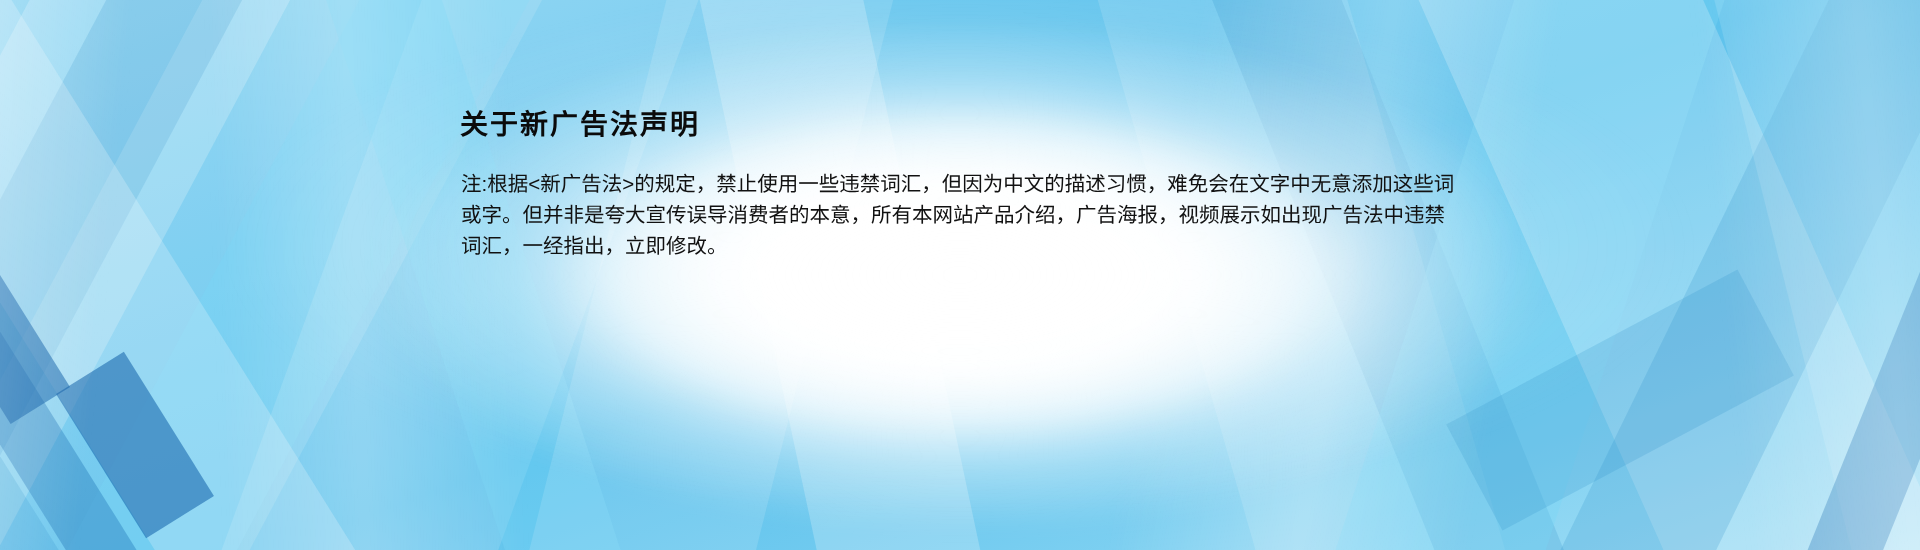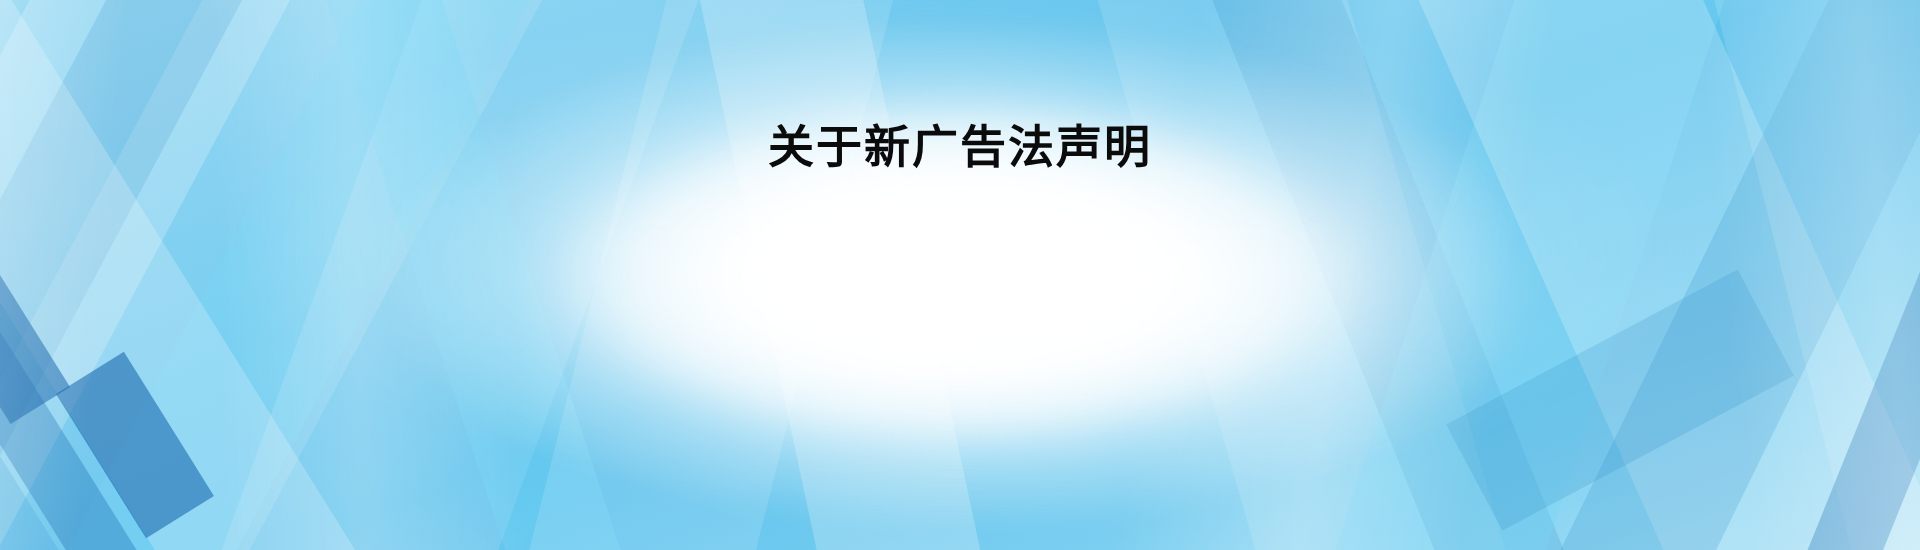--- a/index.html
+++ b/index.html
@@ -99,22 +99,22 @@
     top: 0;
     transform: translateX(-50%);
     width: 1000px;
     height: 100%;
   }
   .title {
     position: absolute;
     top: 88px;
     left: 0;
     width: 100%;
-    text-align: center;
-    font-size: 46px;
+    text-align: left;
+    font-size: 28px;
     font-weight: bold;
     letter-spacing: 2px;
     color: #0b0b0b;
     line-height: 1.25;
     white-space: nowrap;
   }
   .body-copy {
     position: absolute;
     top: 168px;
     left: 1px;
@@ -168,16 +168,17 @@
     <div class="bg-soft"></div>
   </div>
 
   <div class="glow"></div>
   <div class="glow-core"></div>
 
   <div class="content">
     <h1 class="title">关于新广告法声明</h1>
 
     <div class="body-copy">
+      <p class="para-2">注:根据&lt;新广告法&gt;的规定，禁止使用一些违禁词汇，但因为中文的描述习惯，难免会在文字中无意添加这些词或字。但并非是夸大宣传误导消费者的本意，所有本网站产品介绍，广告海报，视频展示如出现广告法中违禁词汇，一经指出，立即修改。</p>
     </div>
   </div>
 
 </div>
 
 </body></html>

